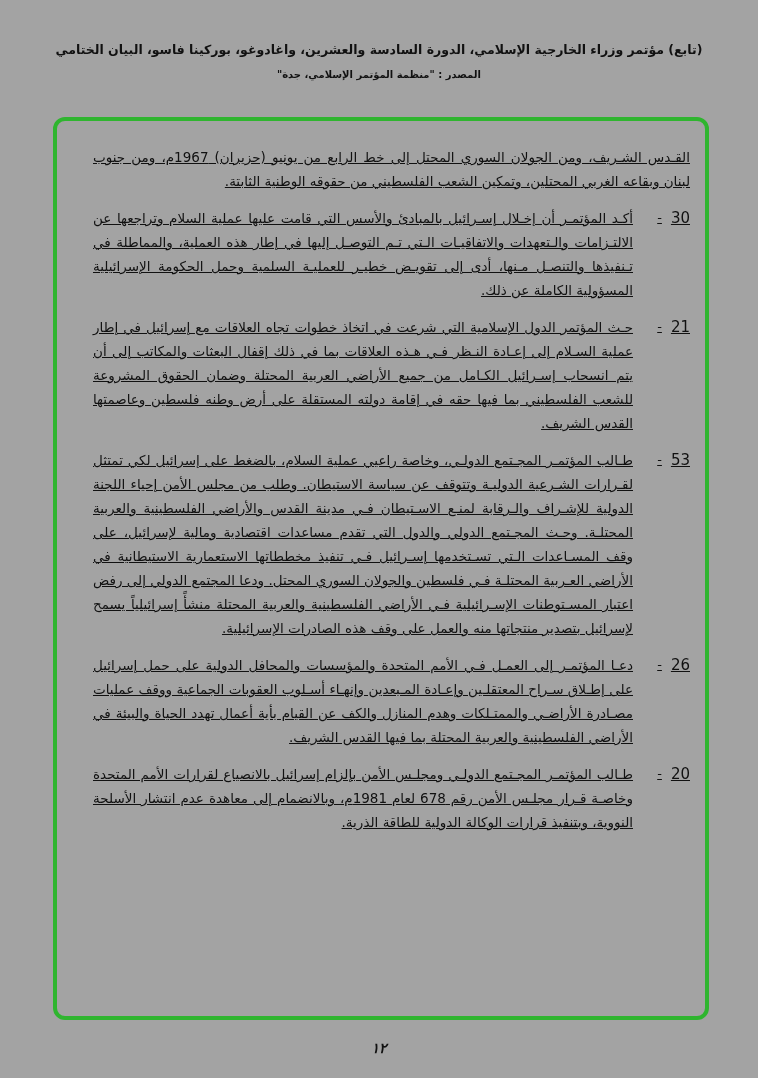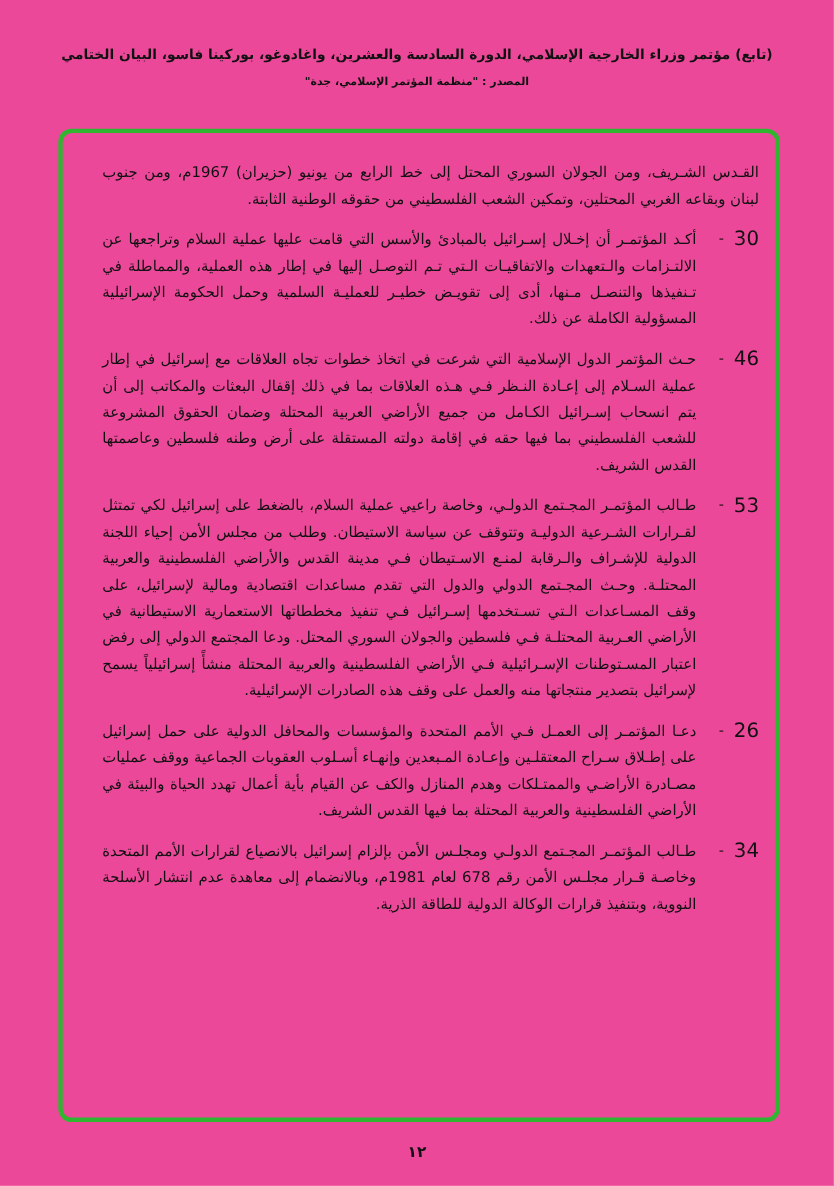--- a/index.html
+++ b/index.html
@@ -5,21 +5,21 @@
   :root { --accent: #2fb52f; --ink: #111111; }
   html, body { margin: 0; padding: 0; }
   body {
     width: 758px; height: 1078px;
     background: #ffffff;
     font-family: "DejaVu Sans", sans-serif;
     color: var(--ink);
     position: relative;
     overflow: hidden;
   }
-  .page { position: absolute; inset: 0; background: #ec4899; }
+  .page { position: absolute; inset: 0; background: #a3a3a3; }
 
   
   .header {
     position: absolute; top: 42px; left: 40px; right: 40px;
     text-align: center; direction: rtl;
   }
   .header-title {
     font-size: 12.5px; font-weight: 700; letter-spacing: 0;
     line-height: 16px;
   }
@@ -30,52 +30,54 @@
 
   
   .frame {
     position: absolute;
     top: 117px; left: 53px;
     width: 656px; height: 903px;
     box-sizing: border-box;
     border: 4px solid var(--accent);
     border-radius: 12px;
     padding: 24px 15px 20px 36px;
+    text-decoration: underline;
   }
 
   .doc {
     direction: rtl;
     font-size: 13.5px;
     line-height: 24px;
     text-align: justify;
     text-justify: inter-word;
     color: var(--ink);
   }
   .para { margin: 0 0 13px 0; }
   .item { display: flex; margin: 0 0 13px 0; }
   .item:last-child { margin-bottom: 0; }
   .item-marker {
     flex: 0 0 57px;
     display: flex;
     align-items: flex-start;
     gap: 9px;
     line-height: 24px;
   }
-  .item-number { font-size: 18px; }
+  .item-number { font-size: 15px; }
   .item-dash { font-size: 13px; }
   .item-text { flex: 1 1 auto; text-align: justify; }
 
   
   .page-number {
     position: absolute;
     bottom: 22px; left: 0; right: 0;
     text-align: center;
     font-size: 14px;
     font-weight: 700;
     letter-spacing: 2px;
+    font-style: italic;
   }
 </style>
 </head>
 <body>
 
 <div class="page">
 
   <div class="header">
     <div class="header-title">(تابع) مؤتمر وزراء الخارجية الإسلامي، الدورة السادسة والعشرين، واغادوغو، بوركينا فاسو، البيان الختامي</div>
     <div class="header-source">المصدر :  "منظمة المؤتمر الإسلامي، جدة"</div>
@@ -89,21 +91,21 @@
       <div class="item">
         <div class="item-marker">
           <span class="item-number">30</span>
           <span class="item-dash">-</span>
         </div>
         <div class="item-text">أكـد المؤتمـر أن إخـلال إسـرائيل بالمبادئ والأسس التي قامت عليها عملية السلام وتراجعها عن الالتـزامات والـتعهدات والاتفاقيـات الـتي تـم التوصـل إليها في إطار هذه العملية، والمماطلة في تـنفيذها والتنصـل مـنها، أدى إلى تقويـض خطيـر للعمليـة السلمية وحمل الحكومة الإسرائيلية المسؤولية الكاملة عن ذلك.</div>
       </div>
 
       <div class="item">
         <div class="item-marker">
-          <span class="item-number">46</span>
+          <span class="item-number">21</span>
           <span class="item-dash">-</span>
         </div>
         <div class="item-text">حـث المؤتمر الدول الإسلامية التي شرعت في اتخاذ خطوات تجاه العلاقات مع إسرائيل في إطار عملية السـلام إلى إعـادة النـظر فـي هـذه العلاقات بما في ذلك إقفال البعثات والمكاتب إلى أن يتم انسحاب إسـرائيل الكـامل من جميع الأراضي العربية المحتلة وضمان الحقوق المشروعة للشعب الفلسطيني بما فيها حقه في إقامة دولته المستقلة على أرض وطنه فلسطين وعاصمتها القدس الشريف.</div>
       </div>
 
       <div class="item">
         <div class="item-marker">
           <span class="item-number">53</span>
           <span class="item-dash">-</span>
         </div>
@@ -113,21 +115,21 @@
       <div class="item">
         <div class="item-marker">
           <span class="item-number">26</span>
           <span class="item-dash">-</span>
         </div>
         <div class="item-text">دعـا المؤتمـر إلى العمـل فـي الأمم المتحدة والمؤسسات والمحافل الدولية على حمل إسرائيل على إطـلاق سـراح المعتقلـين وإعـادة المـبعدين وإنهـاء أسـلوب العقوبات الجماعية ووقف عمليات مصـادرة الأراضـي والممتـلكات وهدم المنازل والكف عن القيام بأية أعمال تهدد الحياة والبيئة في الأراضي الفلسطينية والعربية المحتلة بما فيها القدس الشريف.</div>
       </div>
 
       <div class="item">
         <div class="item-marker">
-          <span class="item-number">34</span>
+          <span class="item-number">20</span>
           <span class="item-dash">-</span>
         </div>
         <div class="item-text">طـالب المؤتمـر المجـتمع الدولـي ومجلـس الأمن بإلزام إسرائيل بالانصياع لقرارات الأمم المتحدة وخاصـة قـرار مجلـس الأمن رقم 678 لعام 1981م، وبالانضمام إلى معاهدة عدم انتشار الأسلحة النووية، وبتنفيذ قرارات الوكالة الدولية للطاقة الذرية.</div>
       </div>
 
     </div>
   </div>
 
   <div class="page-number">١٢</div>
 

